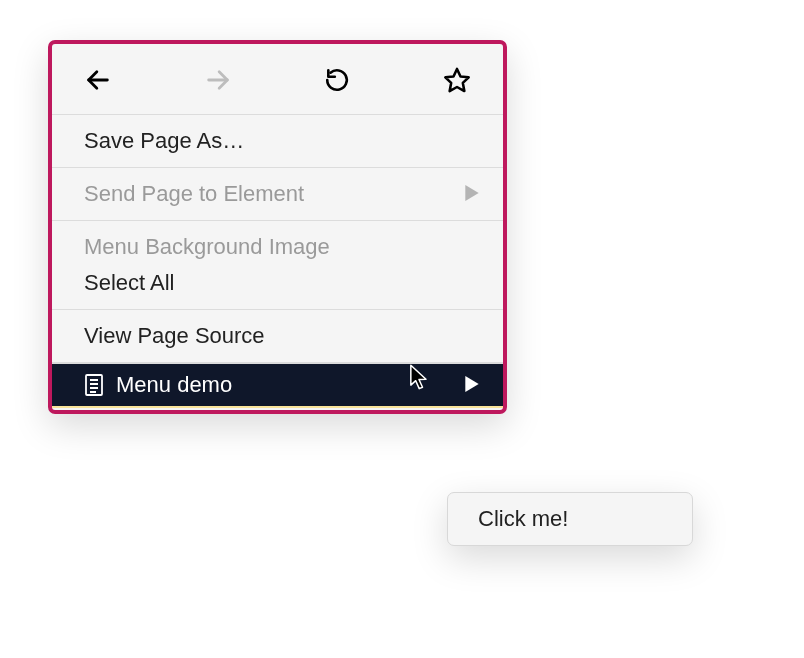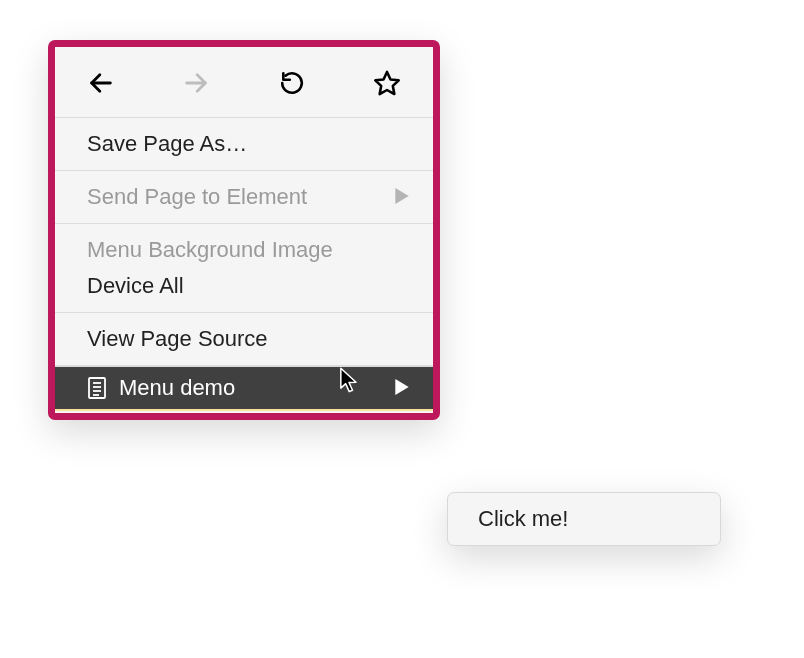--- a/index.html
+++ b/index.html
@@ -9,23 +9,23 @@
     width: 804px;
     height: 658px;
     font-family: -apple-system, BlinkMacSystemFont, "Helvetica Neue", Arial, sans-serif;
     background: #ffffff;
     position: relative;
   }
   .menu {
     position: absolute;
     left: 48px;
     top: 40px;
-    width: 392px;
+    width: 459px;
     background: #f5f5f5;
-    border: 7px solid #be185d;
+    border: 4px solid #be185d;
     border-radius: 7px;
     box-shadow: 0 12px 36px rgba(0,0,0,0.15);
     overflow: hidden;
     padding-top: 2px;
     padding-bottom: 2px;
   }
   .toolbar {
     display: flex;
     justify-content: space-between;
     align-items: center;
@@ -58,40 +58,40 @@
   .item.disabled {
     color: #9a9a9a;
   }
   .item .submenu-arrow {
     position: absolute;
     right: 24px;
     top: 50%;
     transform: translateY(-50%);
   }
   .item.highlight {
-    background: #404040;
+    background: #0f172a;
     color: #ffffff;
   }
   .item.highlight .page-icon svg { stroke: #ffffff; }
   .page-icon {
     margin-right: 12px;
     display: flex;
     align-items: center;
   }
   .cursor {
     position: absolute;
     right: 74px;
     top: 50%;
     transform: translateY(-58%);
   }
   .submenu {
     position: absolute;
     left: 447px;
     top: 492px;
-    width: 274px;
+    width: 246px;
     background: #f5f5f5;
     border: 1px solid #d8d8d8;
     border-radius: 7px;
     box-shadow: 0 12px 36px rgba(0,0,0,0.15);
     padding: 8px 0;
   }
   .sub-item {
     padding: 3px 30px;
     font-size: 22px;
     line-height: 30px;
@@ -163,21 +163,21 @@
     </div>
   </div>
 
   <div class="sep"></div>
 
   <div class="group">
     <div class="item disabled">
       <span>Menu Background Image</span>
     </div>
     <div class="item">
-      <span>Device All</span>
+      <span>Select All</span>
     </div>
   </div>
 
   <div class="sep"></div>
 
   <div class="group">
     <div class="item">
       <span>View Page Source</span>
     </div>
   </div>

